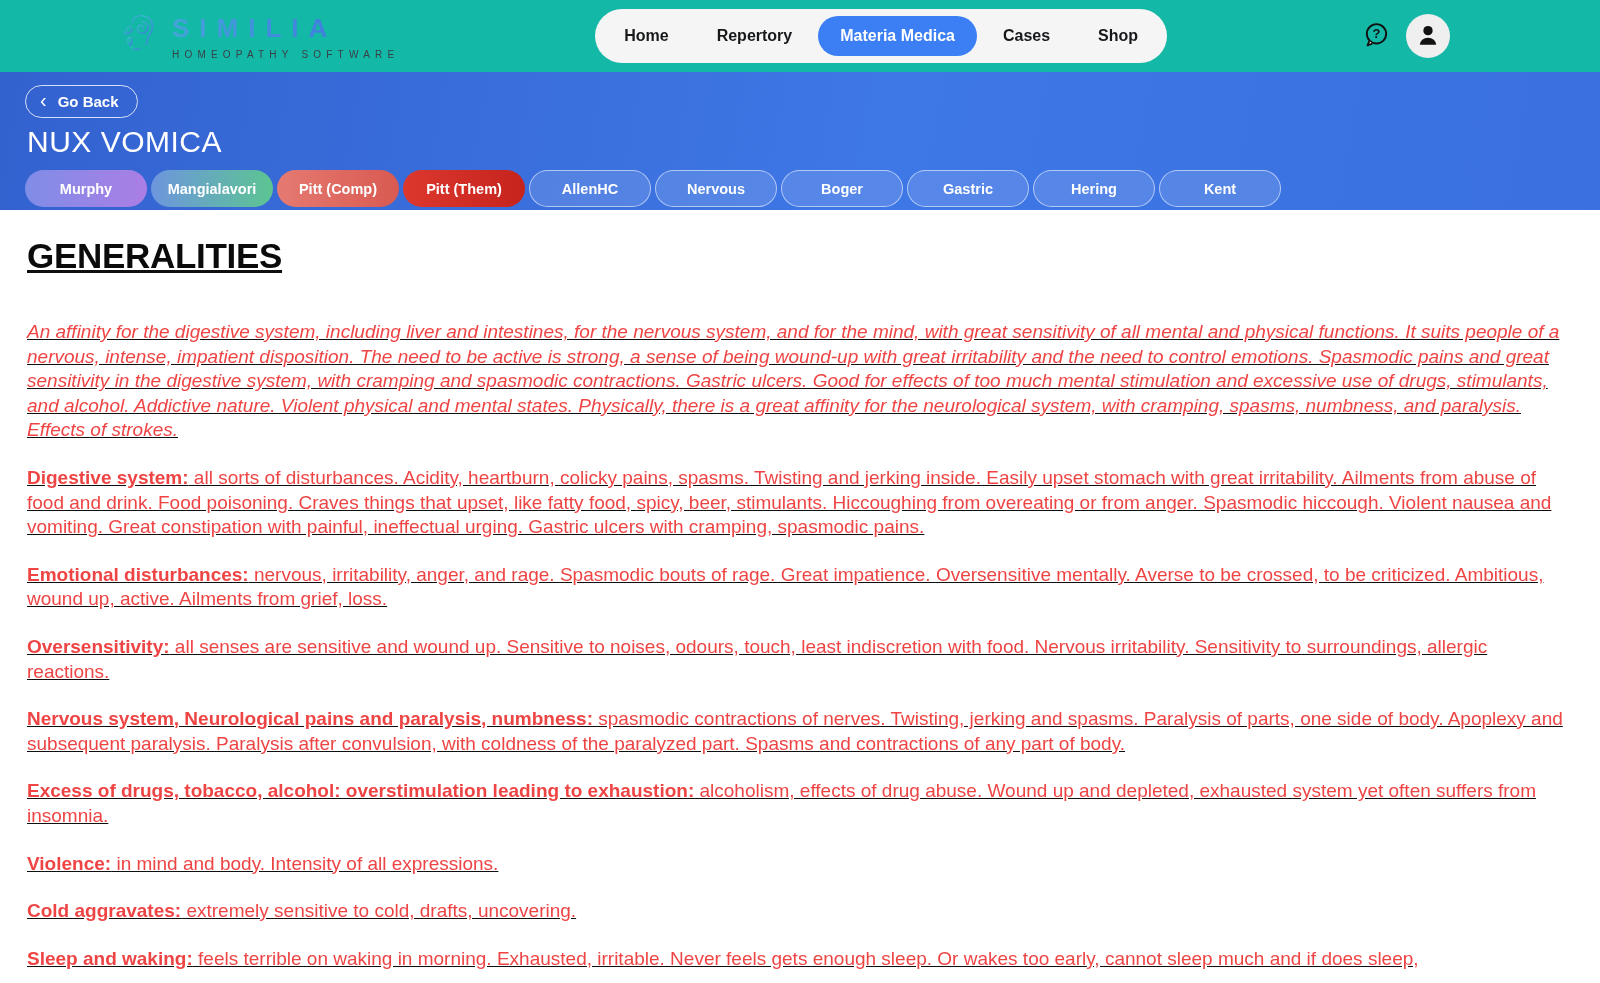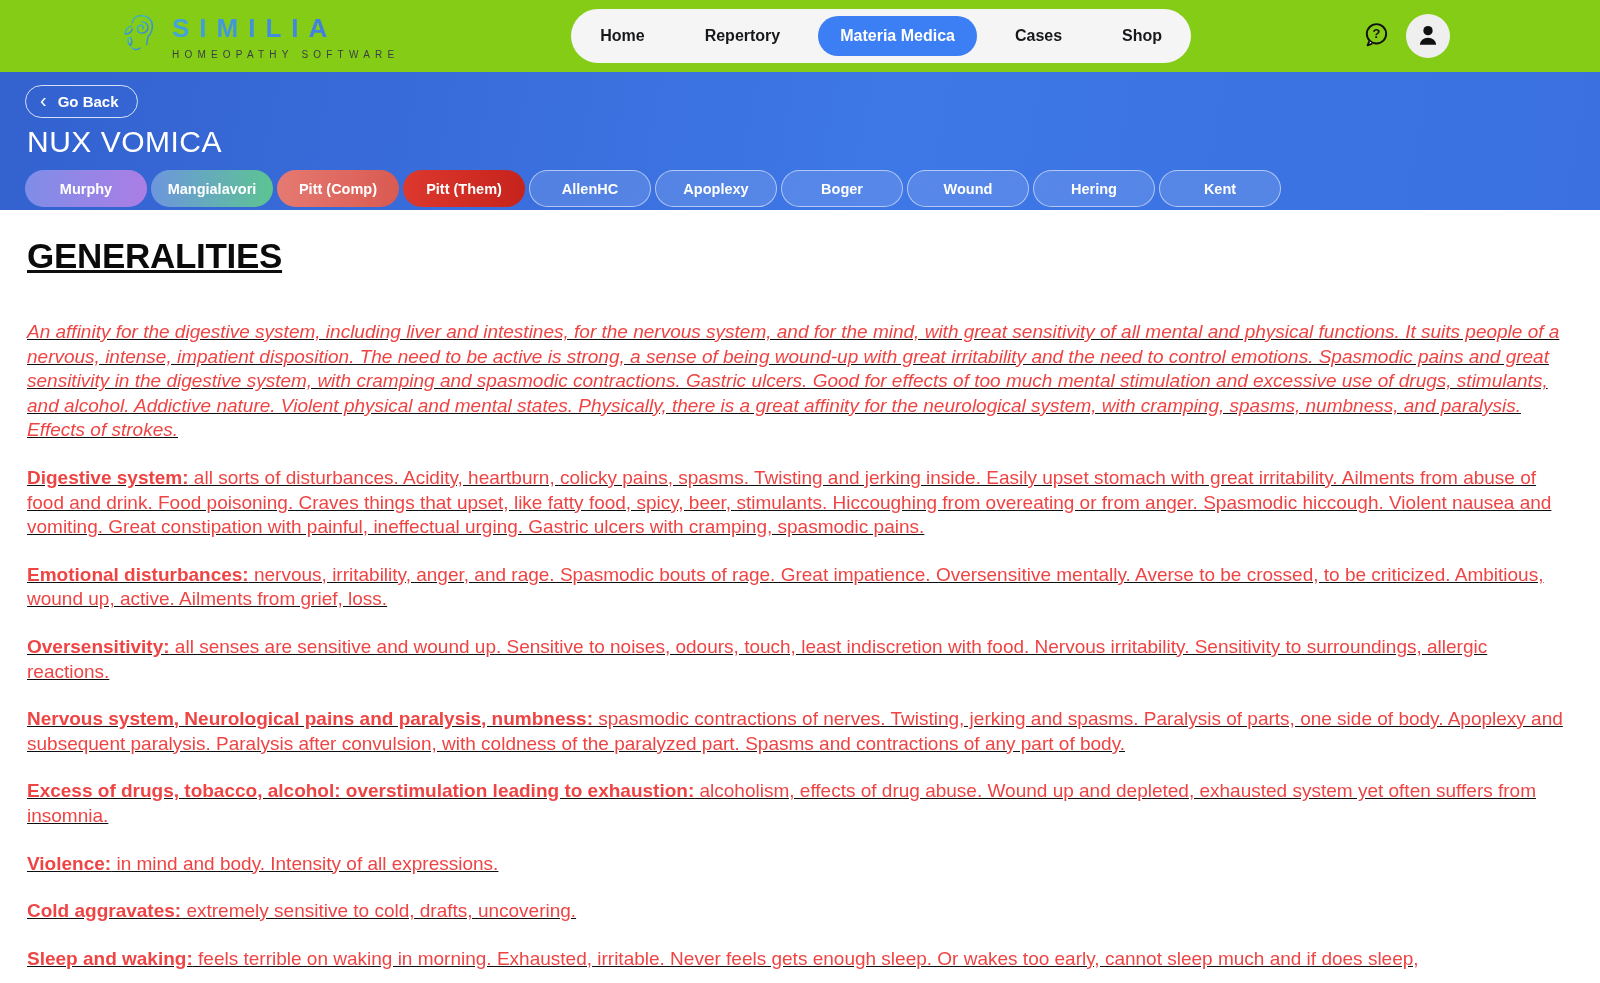--- a/index.html
+++ b/index.html
@@ -1,31 +1,31 @@
 <!DOCTYPE html>
 <html><head>
 <meta charset="utf-8">
 <style>
   * { margin:0; padding:0; box-sizing:border-box; }
   html,body { width:1600px; height:983px; overflow:hidden; background:#fff;
     font-family:"Liberation Sans", sans-serif; color:#0f0f0f; }
 
   
-  .topbar { height:72px; background:#84cc16; display:flex; align-items:center;
+  .topbar { height:72px; background:#14b8a6; display:flex; align-items:center;
     justify-content:space-between; padding:0 150px 0 120px; }
   .brand { display:flex; align-items:center; gap:10px; }
   .brand-text { display:flex; flex-direction:column; }
   .brand-name { font-size:26px; font-weight:600; letter-spacing:10px;
     background:linear-gradient(90deg,#43a4da,#3f6fe0);
     -webkit-background-clip:text; background-clip:text; color:transparent; }
   .brand-tagline { font-size:10px; font-weight:500; letter-spacing:5.2px;
     color:#3a3f46; margin-top:5px; }
 
   .main-nav { background:#f5f5f6; border-radius:999px; padding:7px;
-    display:flex; align-items:flex-end; gap:16px; }
+    display:flex; align-items:flex-end; gap:4px; }
   .nav-item { border:none; background:transparent; font-family:inherit;
     font-size:16px; font-weight:700; color:#17181a; padding:11px 22px;
     border-radius:999px; cursor:pointer; }
   .nav-item--active { background:#3c7ef4; color:#fff; }
 
   .top-icons { display:flex; align-items:center; gap:16px; }
   .icon-btn { border:none; background:transparent; cursor:pointer; display:flex;
     align-items:center; justify-content:center; }
   .avatar { width:44px; height:44px; border-radius:50%; background:#efefef; }
 
@@ -122,23 +122,23 @@
     <span class="chev">‹</span>
     <span>Go Back</span>
   </button>
   <h1 class="banner-title">NUX VOMICA</h1>
   <div class="source-tabs">
       <button class="pill pill--murphy">Murphy</button>
       <button class="pill pill--mangialavori">Mangialavori</button>
       <button class="pill pill--pitt-comp">Pitt (Comp)</button>
       <button class="pill pill--pitt-them">Pitt (Them)</button>
       <button class="pill pill--outline">AllenHC</button>
-      <button class="pill pill--outline">Apoplexy</button>
+      <button class="pill pill--outline">Nervous</button>
       <button class="pill pill--outline">Boger</button>
-      <button class="pill pill--outline">Wound</button>
+      <button class="pill pill--outline">Gastric</button>
       <button class="pill pill--outline">Hering</button>
       <button class="pill pill--outline">Kent</button>
     </div>
 </section>
 
 <main class="content">
   <h2 class="section-title">GENERALITIES</h2>
   <p class="intro">An affinity for the digestive system, including liver and intestines, for the nervous system, and for the mind, with great sensitivity of all mental and physical functions. It suits people of a nervous, intense, impatient disposition. The need to be active is strong, a sense of being wound-up with great irritability and the need to control emotions. Spasmodic pains and great sensitivity in the digestive system, with cramping and spasmodic contractions. Gastric ulcers. Good for effects of too much mental stimulation and excessive use of drugs, stimulants, and alcohol. Addictive nature. Violent physical and mental states. Physically, there is a great affinity for the neurological system, with cramping, spasms, numbness, and paralysis. Effects of strokes.</p>
   <div>
       <p class="para"><strong>Digestive system:</strong> all sorts of disturbances. Acidity, heartburn, colicky pains, spasms. Twisting and jerking inside. Easily upset stomach with great irritability. Ailments from abuse of food and drink. Food poisoning. Craves things that upset, like fatty food, spicy, beer, stimulants. Hiccoughing from overeating or from anger. Spasmodic hiccough. Violent nausea and vomiting. Great constipation with painful, ineffectual urging. Gastric ulcers with cramping, spasmodic pains.</p>

